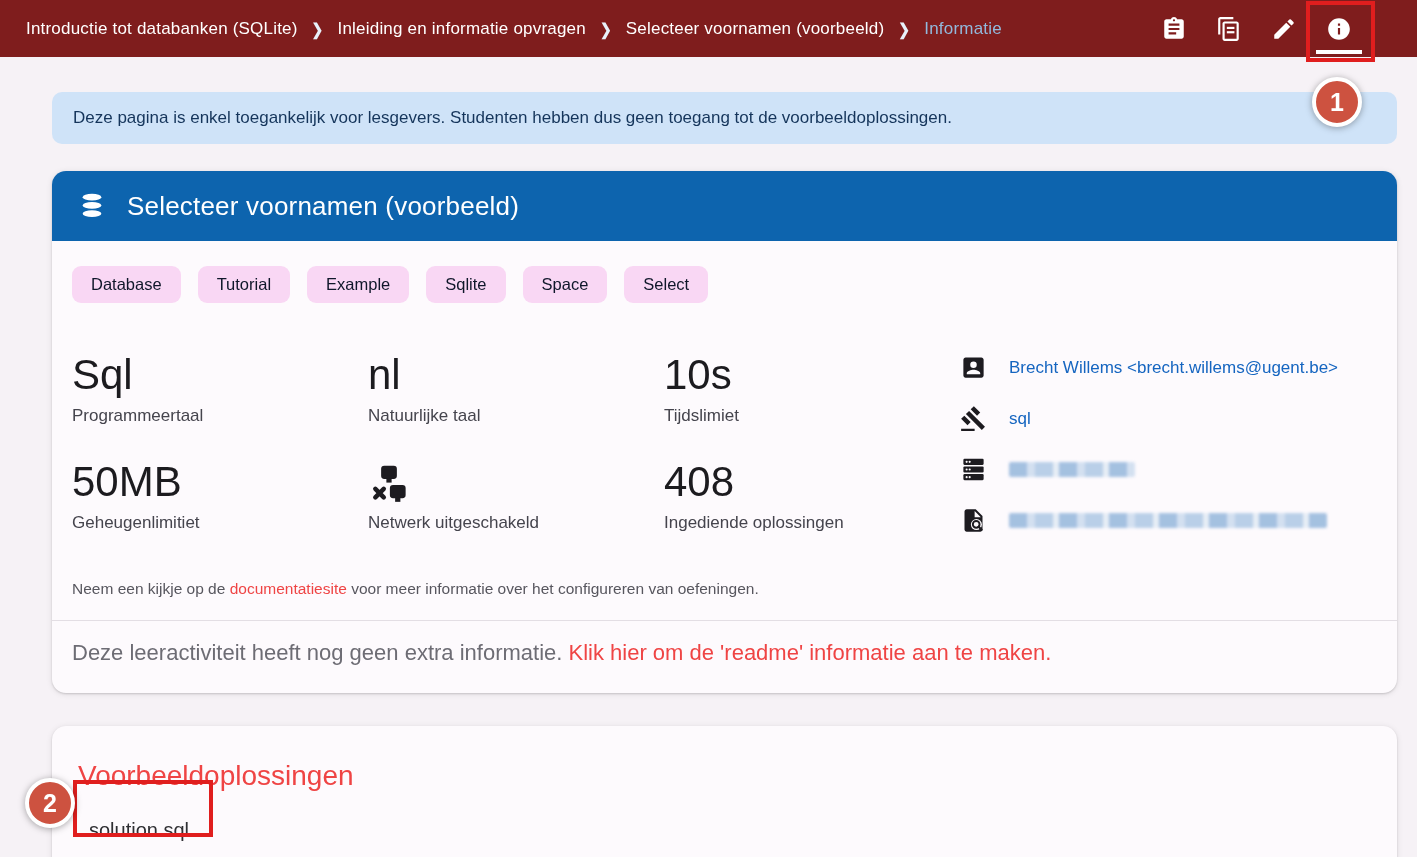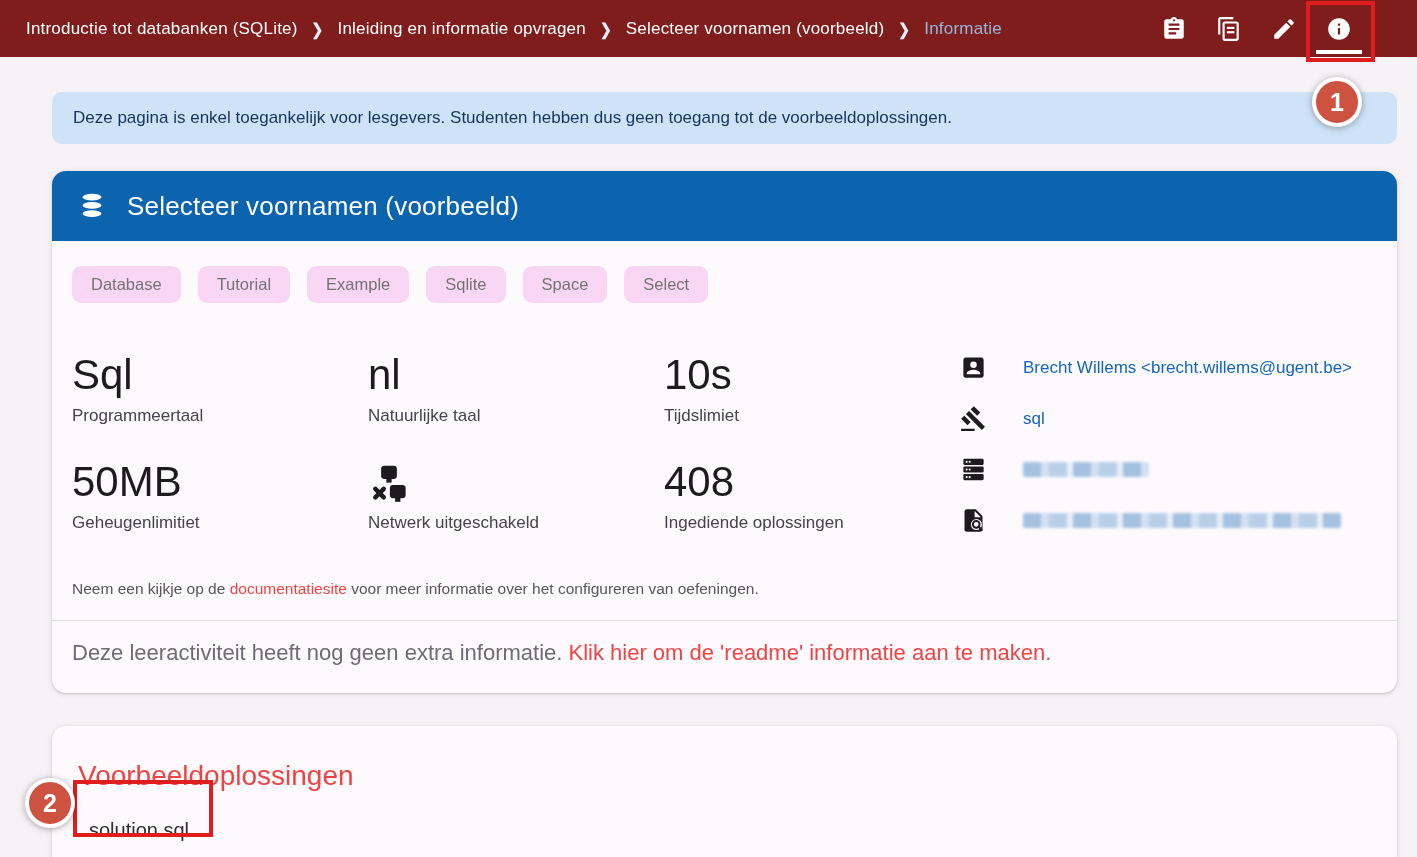--- a/index.html
+++ b/index.html
@@ -24,30 +24,30 @@
   
   .card { margin-left:52px; width:1345px; background:#fdfafd; border-radius:14px; box-shadow:0 1px 2px rgba(0,0,0,.14), 0 1px 6px rgba(0,0,0,.10); overflow:hidden; }
   .card.main { margin-top:27px; }
   .card.solutions { margin-top:33px; height:190px; }
 
   .card-header { height:70px; background:#0d64ae; color:#fff; display:flex; align-items:center; padding:0 26px; gap:21px; }
   .card-header svg { width:28px; height:28px; fill:#fff; }
   .card-title { font-size:26px; font-weight:400; letter-spacing:.2px; }
 
   .tags { display:flex; gap:17px; padding:25px 20px 0 20px; }
-  .tag { background:#f9d7f4; color:#737373; font-size:16.5px; padding:9px 19px; border-radius:9px; cursor:pointer; }
+  .tag { background:#f9d7f4; color:#0f172a; font-size:16.5px; padding:9px 19px; border-radius:9px; cursor:pointer; }
 
   .stats-wrap { display:flex; padding:45px 26px 0 20px; }
   .stats-grid { width:888px; display:grid; grid-template-columns:repeat(3,1fr); row-gap:28px; }
   .stat-value { font-size:42px; font-weight:300; color:#1c1b1f; line-height:1.1; min-height:50px; display:flex; align-items:flex-end; }
   .stat-label { margin-top:8px; font-size:17px; color:#45444d; }
   .stat-icon svg { width:42px; height:42px; fill:#1d1b20; }
 
   .meta-col { flex:1; display:flex; flex-direction:column; gap:24px; padding-top:6px; }
-  .meta-row { display:flex; align-items:center; gap:36px; }
+  .meta-row { display:flex; align-items:center; gap:22px; }
   .meta-row svg { width:27px; height:27px; fill:#1d1b20; flex:0 0 auto; }
   .meta-link { color:#1565c0; font-size:17px; cursor:pointer; }
   .blur-strip { height:15px; border-radius:2px; filter:blur(1.6px); opacity:.8; cursor:pointer;
     background:repeating-linear-gradient(90deg,#8fb3da 0 18px,#c9daee 18px 26px,#a9c5e3 26px 44px,#e2ebf5 44px 50px); }
   .blur-short { width:126px; }
   .blur-long { width:318px; }
 
   .docs-note { padding:46px 20px 22px 20px; font-size:15.5px; color:#57565e; }
   .inline-link { color:#ef4444; cursor:pointer; }
   .divider { border-top:1px solid #e3dee4; }

